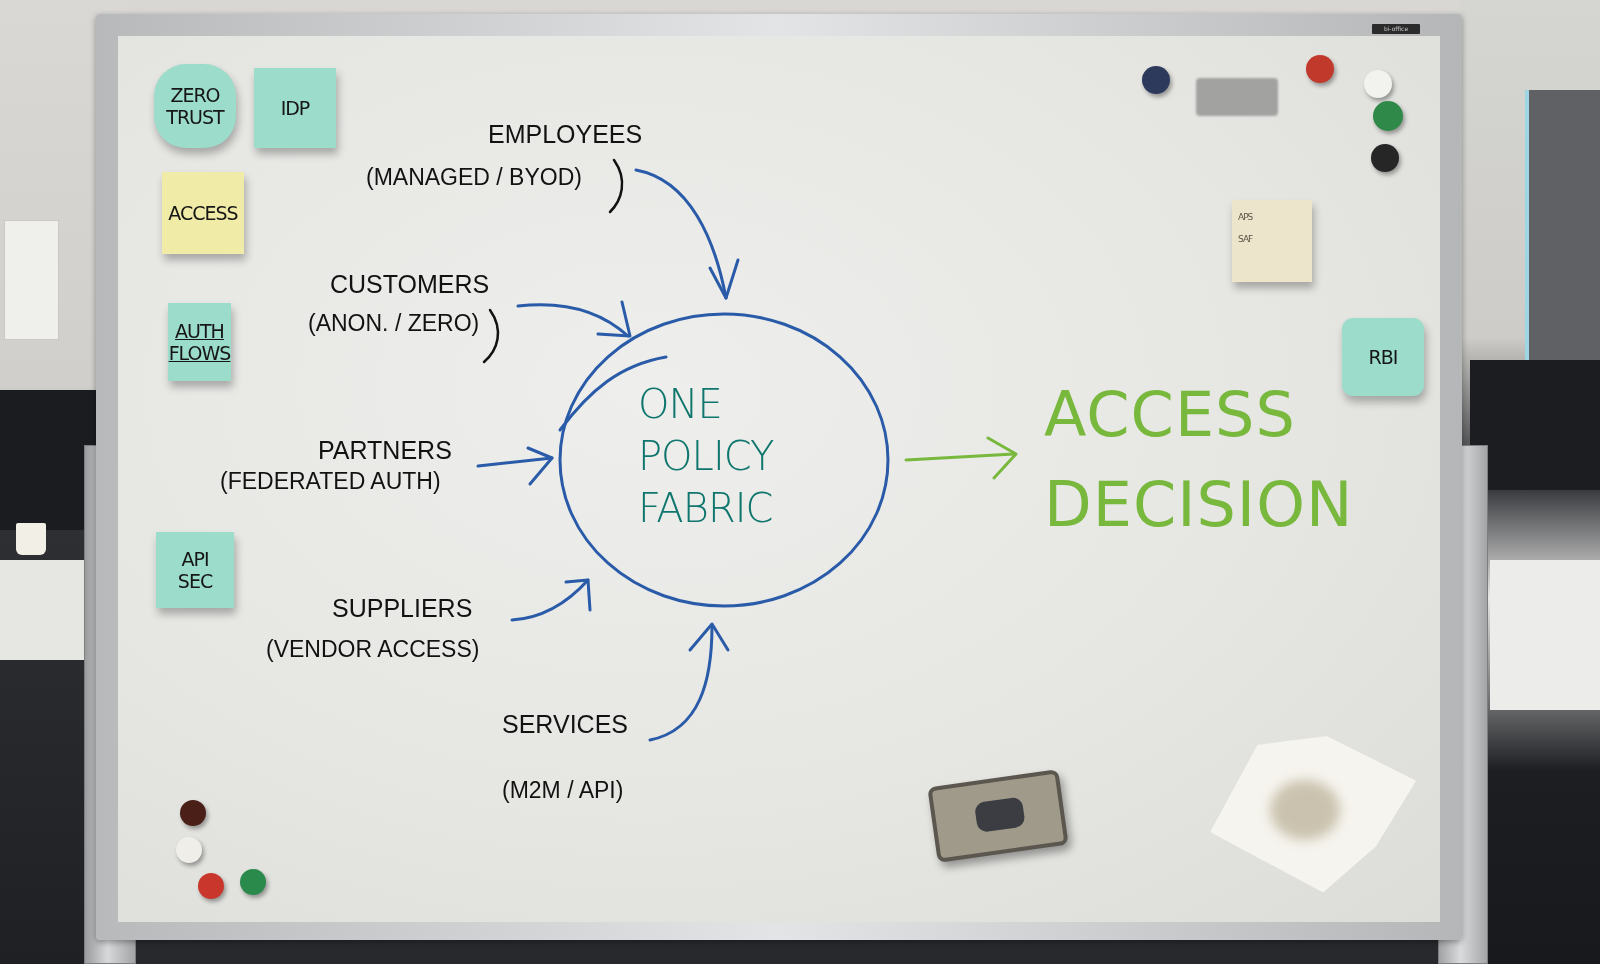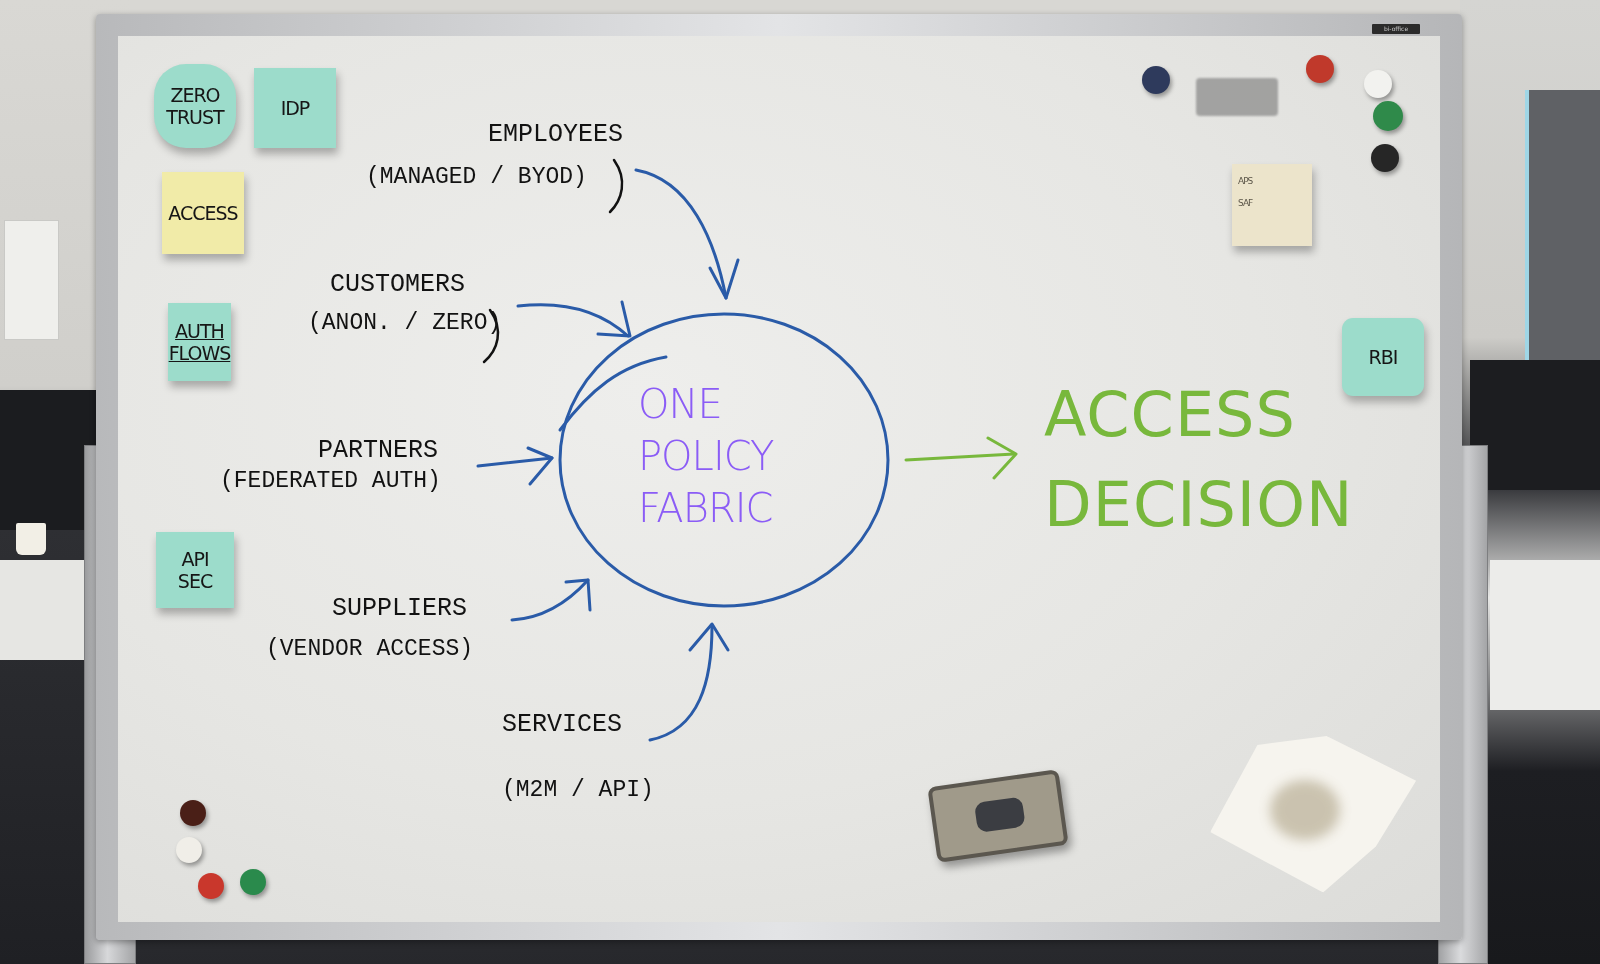--- a/index.html
+++ b/index.html
@@ -38,31 +38,31 @@
     background: radial-gradient(ellipse at 40% 40%, #eeeeec 0%, #e6e6e3 55%, #dcdcd9 100%); }
   .brand-tag { position:absolute; left:1372px; top:24px; width:48px; height:10px; background:#2b2b2b; border-radius:1px;
     color:#c9c9c9; font-size:6px; line-height:10px; text-align:center; font-family:"DejaVu Sans", sans-serif; }
 
   
   .sticky { position:absolute; display:flex; align-items:center; justify-content:center; text-align:center;
     font-family:"DejaVu Sans", sans-serif; font-size:19px; line-height:22px; color:#161616; letter-spacing:-1px;
     box-shadow: 2px 6px 8px rgba(0,0,0,0.28); white-space:pre-line; font-weight:500; }
   .sticky.teal { background:#9cdccb; }
   .sticky.yellow { background:#f1eba8; }
-  .sticky.dirty { background:#ece4cb; font-size:9px; color:#5b5548; align-items:flex-start; justify-content:flex-start; padding:6px; }
+  .sticky.dirty { background:#ece4cb; font-size:9px; color:#5b5548; align-items:flex-start; justify-content:flex-start; padding:6px;margin-top:36px; }
 
   
   .magnet { position:absolute; border-radius:50%; box-shadow: 2px 3px 4px rgba(0,0,0,0.35); }
 
   
-  .hw { position:absolute; font-family:Liberation Mono, monospace; color:#121212; white-space:nowrap;
+  .hw { position:absolute; font-family:Liberation Sans, sans-serif; color:#121212; white-space:nowrap;
     letter-spacing:0px; transform-origin:left center; }
   .hw-title { font-size:25px; text-align:center; }
   .hw-sub { font-size:23px; }
-  .center-text { position:absolute; font-family:"DejaVu Sans", sans-serif; color:#8b5cf6; font-size:40px; line-height:52px;
+  .center-text { position:absolute; font-family:"DejaVu Sans", sans-serif; color:#0f766e; font-size:40px; line-height:52px;
     letter-spacing:-1px; font-weight:300; white-space:pre-line; }
   .decision-text { position:absolute; font-family:"DejaVu Sans", sans-serif; color:#78b83c; font-size:62px; line-height:90px;
     letter-spacing:1px; white-space:pre-line; }
 
   svg.overlay { position:absolute; left:0; top:0; width:1600px; height:964px; pointer-events:none; }
 
   .smudge { position:absolute; background:#333; opacity:0.6; border-radius:4px; filter:blur(1px); }
   .eraser { position:absolute; left:932px; top:778px; width:132px; height:76px; background:#a09a8a; border-radius:8px;
     transform: rotate(-8deg); border:4px solid #5b574f; box-shadow: 3px 6px 8px rgba(0,0,0,0.35); }
   .eraser::after { content:""; position:absolute; left:40px; top:18px; width:48px; height:30px; background:#3b3d42; border-radius:10px; }

